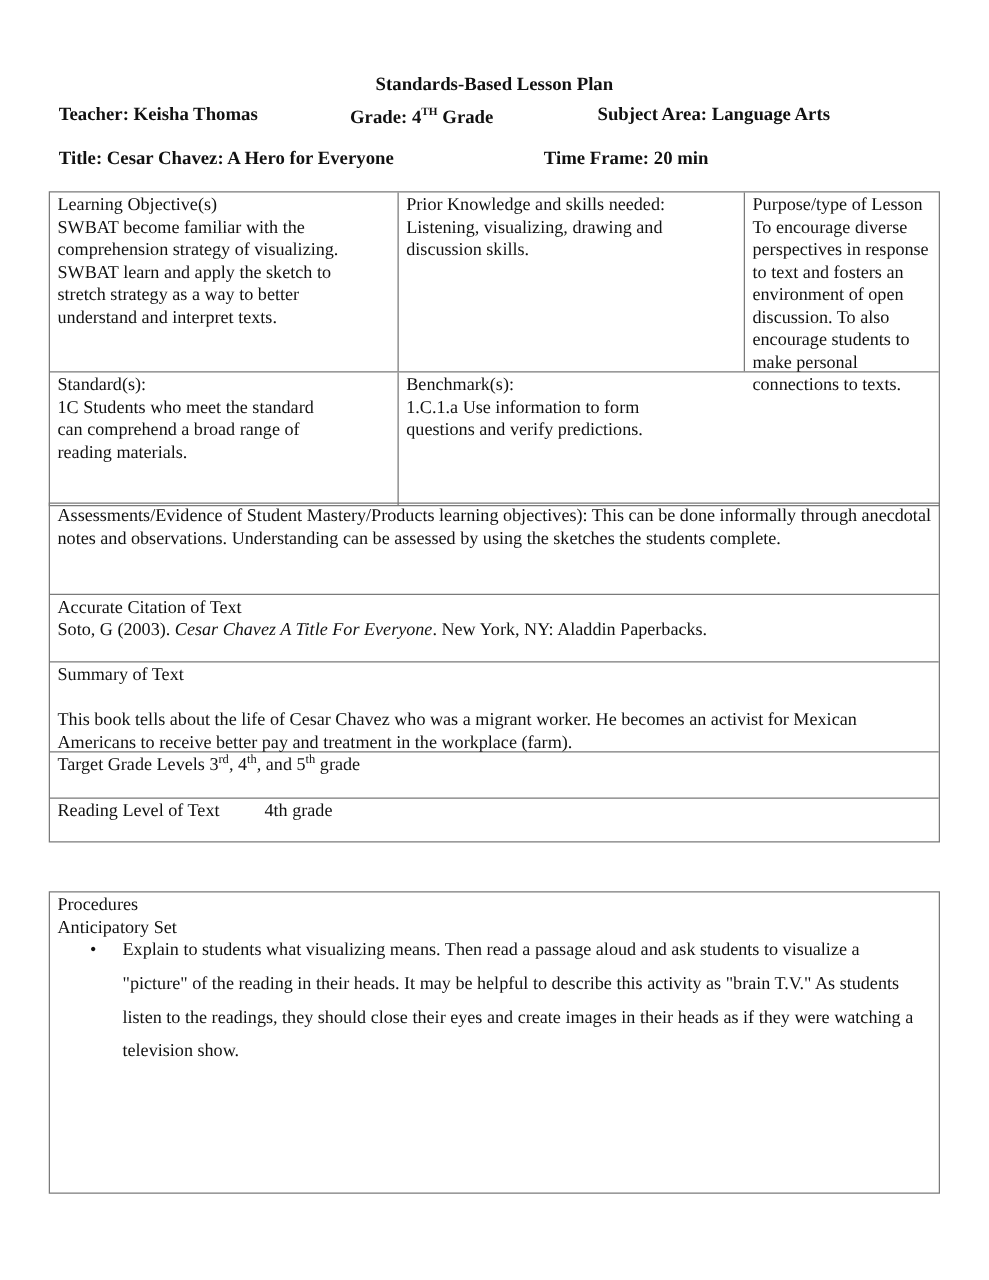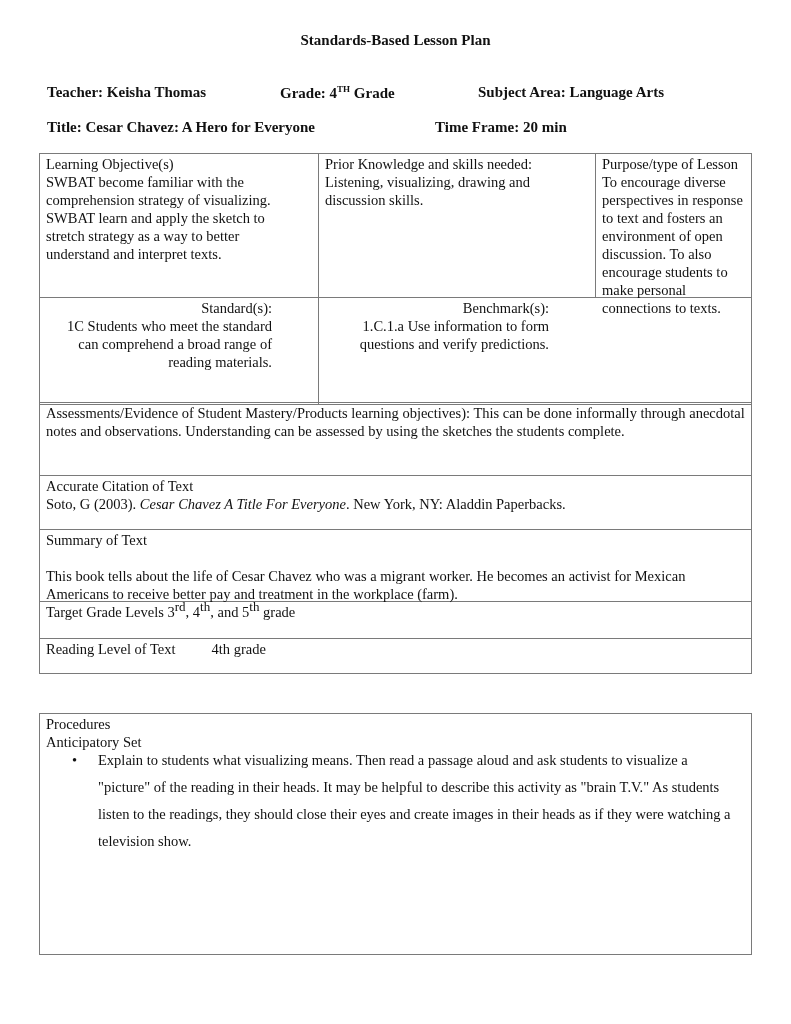--- a/index.html
+++ b/index.html
@@ -10,21 +10,21 @@
     body {
       width: 791px;
       height: 1024px;
       position: relative;
       font-family: "Liberation Serif", "DejaVu Serif", serif;
       color: #111111;
       overflow: hidden;
     }
     .doc-title {
       position: absolute;
-      top: 32px;
+      top: 60px;
       left: 0;
       width: 791px;
       text-align: center;
       font-weight: bold;
       font-size: 15px;
     }
     .meta-row {
       position: absolute;
       left: 47px;
       font-weight: bold;
@@ -65,21 +65,21 @@
     }
     .full {
       box-sizing: border-box;
       padding: 1px 6px;
     }
     .full + .full {
       border-top: 1px solid #7a7a7a;
     }
     .line { display: block; }
     sup.ord {
-      font-size: 13px;
+      font-size: 10px;
       vertical-align: 6px;
       line-height: 0;
     }
     .bullet-item {
       display: flex;
       margin-left: 26px;
       line-height: 27px;
     }
     .bullet-dot {
       width: 26px;
@@ -115,21 +115,21 @@
     </div>
     <div class="cell" style="width:237px;">
       <span class="line">Prior Knowledge and skills needed:</span>
       <span class="line">Listening, visualizing, drawing and discussion skills.</span>
     </div>
     <div class="cell" style="flex:1;">
       <span class="line">Purpose/type of Lesson</span>
       <span class="line">To encourage diverse perspectives in response to text and fosters an environment of open discussion. To also encourage students to make personal connections to texts.</span>
     </div>
   </div>
-  <div class="grid-row" style="flex:1; height:107px;text-align:right;">
+  <div class="grid-row" style="flex:1; height:107px;">
     <div class="cell" style="width:238px;">
       <span class="line">Standard(s):</span>
       <span class="line">1C Students who meet the standard can comprehend a broad range of reading materials.</span>
     </div>
     <div class="cell" style="width:237px;">
       <span class="line">Benchmark(s):</span>
       <span class="line">1.C.1.a Use information to form questions and verify predictions.</span>
     </div>
   </div>
 </div>

